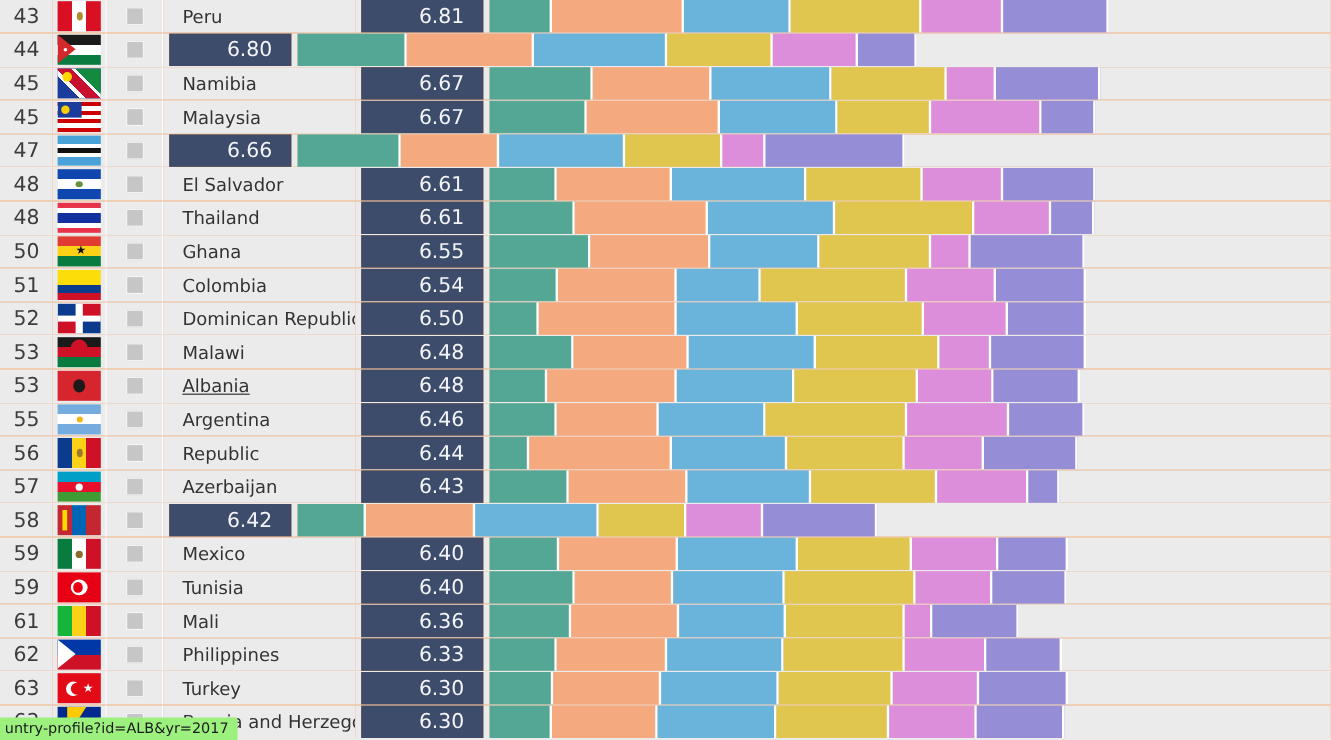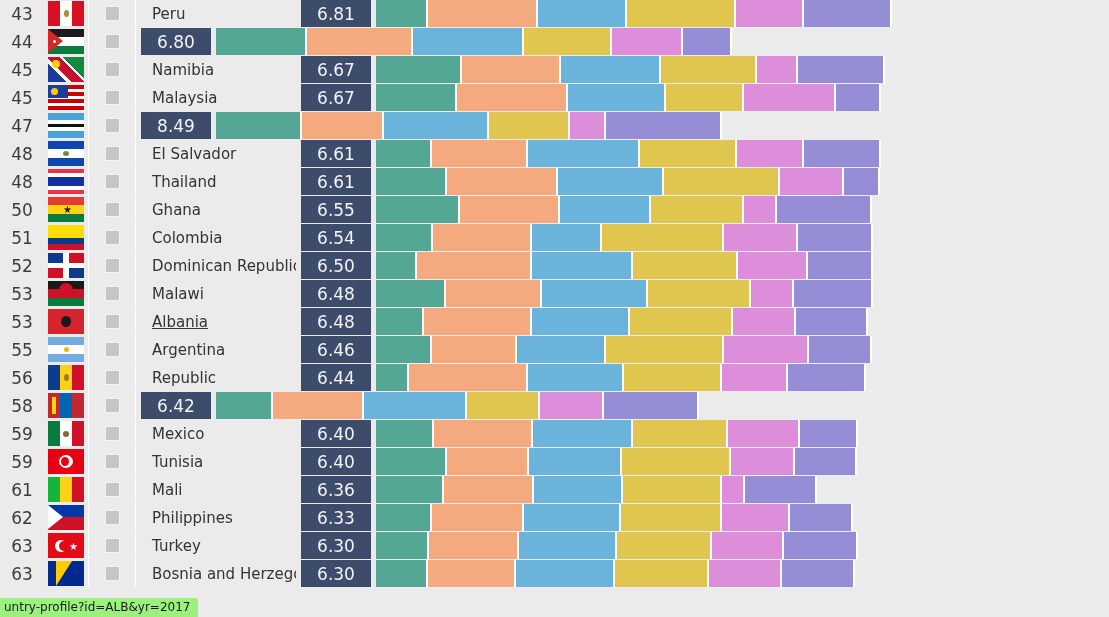--- a/index.html
+++ b/index.html
@@ -62,20 +62,21 @@
   }
   .c-name.hl span{text-decoration:underline;cursor:pointer;}
   
   .c-gap{width:5px;flex:0 0 5px;background:#ebebeb;}
   
   .c-score{
     width:70px;flex:0 0 70px;
     display:flex;align-items:center;justify-content:center;
     background:#3d4c6b;color:#f3f4f7;
     font-size:17px;
+    padding-left:32px;
   }
   
   .c-gap2{width:5px;flex:0 0 5px;background:#ebebeb;}
   
   .c-bar{
     flex:1 1 auto;position:relative;
     background:#ebebeb;
   }
   .seg{
     position:absolute;top:0;bottom:0;
@@ -205,21 +206,21 @@
     </div>
     <div class="row">
       <div class="c-rank">47</div>
       <div class="c-flag">
         <span class="flag" style="background: linear-gradient(rgb(74, 163, 216) 0%, rgb(74, 163, 216) 14.2857%, rgb(74, 163, 216) 14.2857%, rgb(74, 163, 216) 28.5714%, rgb(255, 255, 255) 28.5714%, rgb(255, 255, 255) 42.8571%, rgb(17, 17, 17) 42.8571%, rgb(17, 17, 17) 57.1429%, rgb(255, 255, 255) 57.1429%, rgb(255, 255, 255) 71.4286%, rgb(74, 163, 216) 71.4286%, rgb(74, 163, 216) 85.7143%, rgb(74, 163, 216) 85.7143%, rgb(74, 163, 216) 100%);"></span>
       </div>
       <div class="c-check">
         <span class="cbx"></span>
       </div>
       <div class="c-gap"></div>
-      <div class="c-score">8.49</div>
+      <div class="c-score">6.66</div>
       <div class="c-gap2"></div>
       <div class="c-bar">
         <div class="seg" style="left: 0px; width: 86px; background: rgb(85, 167, 149);"></div>
         <div class="seg" style="left: 86px; width: 82px; background: rgb(245, 169, 127);"></div>
         <div class="seg" style="left: 168px; width: 105px; background: rgb(106, 180, 219);"></div>
         <div class="seg" style="left: 273px; width: 81px; background: rgb(224, 197, 79);"></div>
         <div class="seg" style="left: 354px; width: 36px; background: rgb(221, 142, 219);"></div>
         <div class="seg" style="left: 390px; width: 116px; background: rgb(149, 141, 213);"></div>
       </div>
     </div>
@@ -443,20 +444,45 @@
       <div class="c-bar">
         <div class="seg" style="left: 0px; width: 33px; background: rgb(85, 167, 149);"></div>
         <div class="seg" style="left: 33px; width: 119px; background: rgb(245, 169, 127);"></div>
         <div class="seg" style="left: 152px; width: 96px; background: rgb(106, 180, 219);"></div>
         <div class="seg" style="left: 248px; width: 98px; background: rgb(224, 197, 79);"></div>
         <div class="seg" style="left: 346px; width: 66px; background: rgb(221, 142, 219);"></div>
         <div class="seg" style="left: 412px; width: 78px; background: rgb(149, 141, 213);"></div>
       </div>
     </div>
     <div class="row">
+      <div class="c-rank">57</div>
+      <div class="c-flag">
+        <span class="flag" style="background: linear-gradient(rgb(0, 159, 199) 0%, rgb(0, 159, 199) 33.3333%, rgb(232, 17, 45) 33.3333%, rgb(232, 17, 45) 66.6667%, rgb(63, 156, 53) 66.6667%, rgb(63, 156, 53) 100%);">
+          <i style="left: 15px; top: 10px; width: 6px; height: 6px; background: rgb(255, 255, 255); border-radius: 50%;"></i>
+        </span>
+      </div>
+      <div class="c-check">
+        <span class="cbx"></span>
+      </div>
+      <div class="c-name">
+        <span>Azerbaijan</span>
+      </div>
+      <div class="c-gap"></div>
+      <div class="c-score">6.43</div>
+      <div class="c-gap2"></div>
+      <div class="c-bar">
+        <div class="seg" style="left: 0px; width: 66px; background: rgb(85, 167, 149);"></div>
+        <div class="seg" style="left: 66px; width: 99px; background: rgb(245, 169, 127);"></div>
+        <div class="seg" style="left: 165px; width: 103px; background: rgb(106, 180, 219);"></div>
+        <div class="seg" style="left: 268px; width: 105px; background: rgb(224, 197, 79);"></div>
+        <div class="seg" style="left: 373px; width: 76px; background: rgb(221, 142, 219);"></div>
+        <div class="seg" style="left: 449px; width: 26px; background: rgb(149, 141, 213);"></div>
+      </div>
+    </div>
+    <div class="row">
       <div class="c-rank">58</div>
       <div class="c-flag">
         <span class="flag" style="background: linear-gradient(to right, rgb(196, 39, 47) 0%, rgb(196, 39, 47) 33.3333%, rgb(0, 102, 179) 33.3333%, rgb(0, 102, 179) 66.6667%, rgb(196, 39, 47) 66.6667%, rgb(196, 39, 47) 100%);">
           <i style="left: 4px; top: 4px; width: 4px; height: 17px; background: rgb(255, 217, 0);"></i>
         </span>
       </div>
       <div class="c-check">
         <span class="cbx"></span>
       </div>
       <div class="c-gap"></div>

